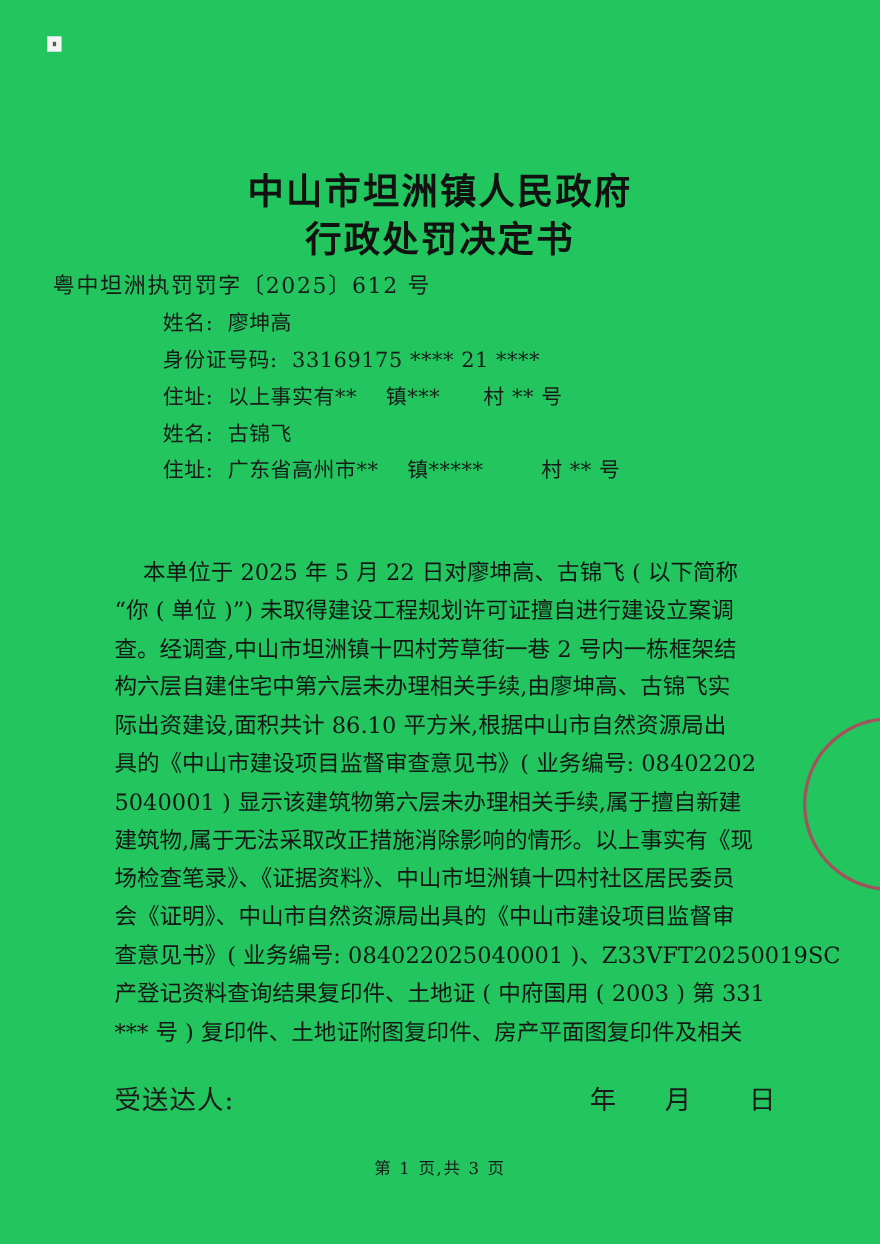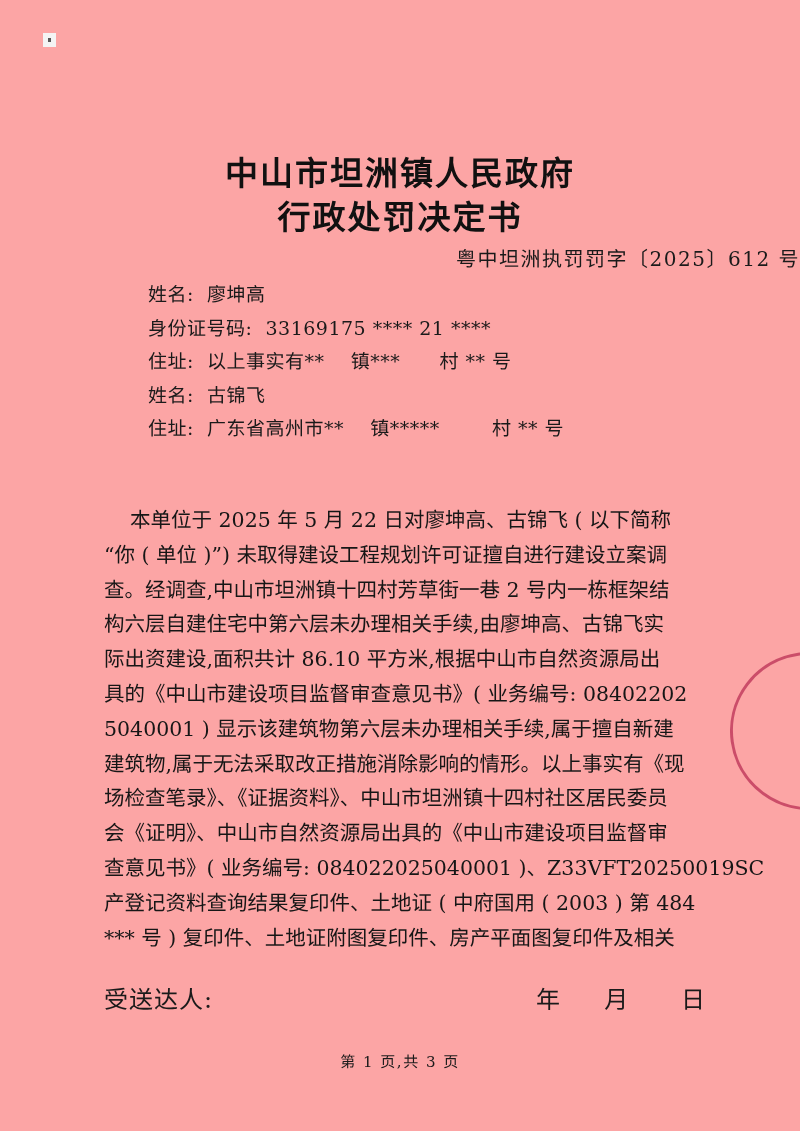--- a/index.html
+++ b/index.html
@@ -14,21 +14,21 @@
     position: relative;
     overflow: hidden;
     font-family: "DejaVu Serif", "Liberation Serif", serif;
     color: #1a1a1a;
     -webkit-font-smoothing: antialiased;
   }
 
   .page {
     position: absolute;
     inset: 0;
-    background: #fca5a5;
+    background: #22c55e;
     text-decoration: underline;
   }
 
   
   .scan-speck {
     position: absolute;
     left: 48px;
     top: 38px;
     width: 3px;
     height: 4px;
@@ -58,24 +58,25 @@
     font-size: 33px;
     line-height: 44px;
     letter-spacing: 2px;
     color: #111;
   }
   .doc-number {
     position: absolute;
     left: 0;
     right: 0;
     top: 243px;
-    text-align: right;
+    text-align: left;
     font-size: 20px;
     letter-spacing: 1.5px;
     color: #1a1a1a;
+    padding-left: 48px;
   }
 
   
   .party-block {
     position: absolute;
     left: 148px;
     top: 278px;
     width: 600px;
   }
   .party-line {
@@ -195,21 +196,21 @@
     <div class="body-line">“你 ( 单位 )”) 未取得建设工程规划许可证擅自进行建设立案调</div>
     <div class="body-line">查。经调查,中山市坦洲镇十四村芳草街一巷 2 号内一栋框架结</div>
     <div class="body-line">构六层自建住宅中第六层未办理相关手续,由廖坤高、古锦飞实</div>
     <div class="body-line">际出资建设,面积共计 86.10 平方米,根据中山市自然资源局出</div>
     <div class="body-line">具的《中山市建设项目监督审查意见书》( 业务编号: 08402202</div>
     <div class="body-line">5040001 ) 显示该建筑物第六层未办理相关手续,属于擅自新建</div>
     <div class="body-line">建筑物,属于无法采取改正措施消除影响的情形。以上事实有《现</div>
     <div class="body-line">场检查笔录》、《证据资料》、中山市坦洲镇十四村社区居民委员</div>
     <div class="body-line">会《证明》、中山市自然资源局出具的《中山市建设项目监督审</div>
     <div class="body-line">查意见书》( 业务编号: 084022025040001 )、Z33VFT20250019SC</div>
-    <div class="body-line">产登记资料查询结果复印件、土地证 ( 中府国用 ( 2003 ) 第 484</div>
+    <div class="body-line">产登记资料查询结果复印件、土地证 ( 中府国用 ( 2003 ) 第 331</div>
     <div class="body-line">*** 号 ) 复印件、土地证附图复印件、房产平面图复印件及相关</div>
   </div>
 
   <div class="seal-wrap">
     <div class="seal"></div>
     <div class="seal-text">
       <div class="seal-char"></div>
       <div class="seal-char"></div>
       <div class="seal-char"></div>
       <div class="seal-char"></div>

